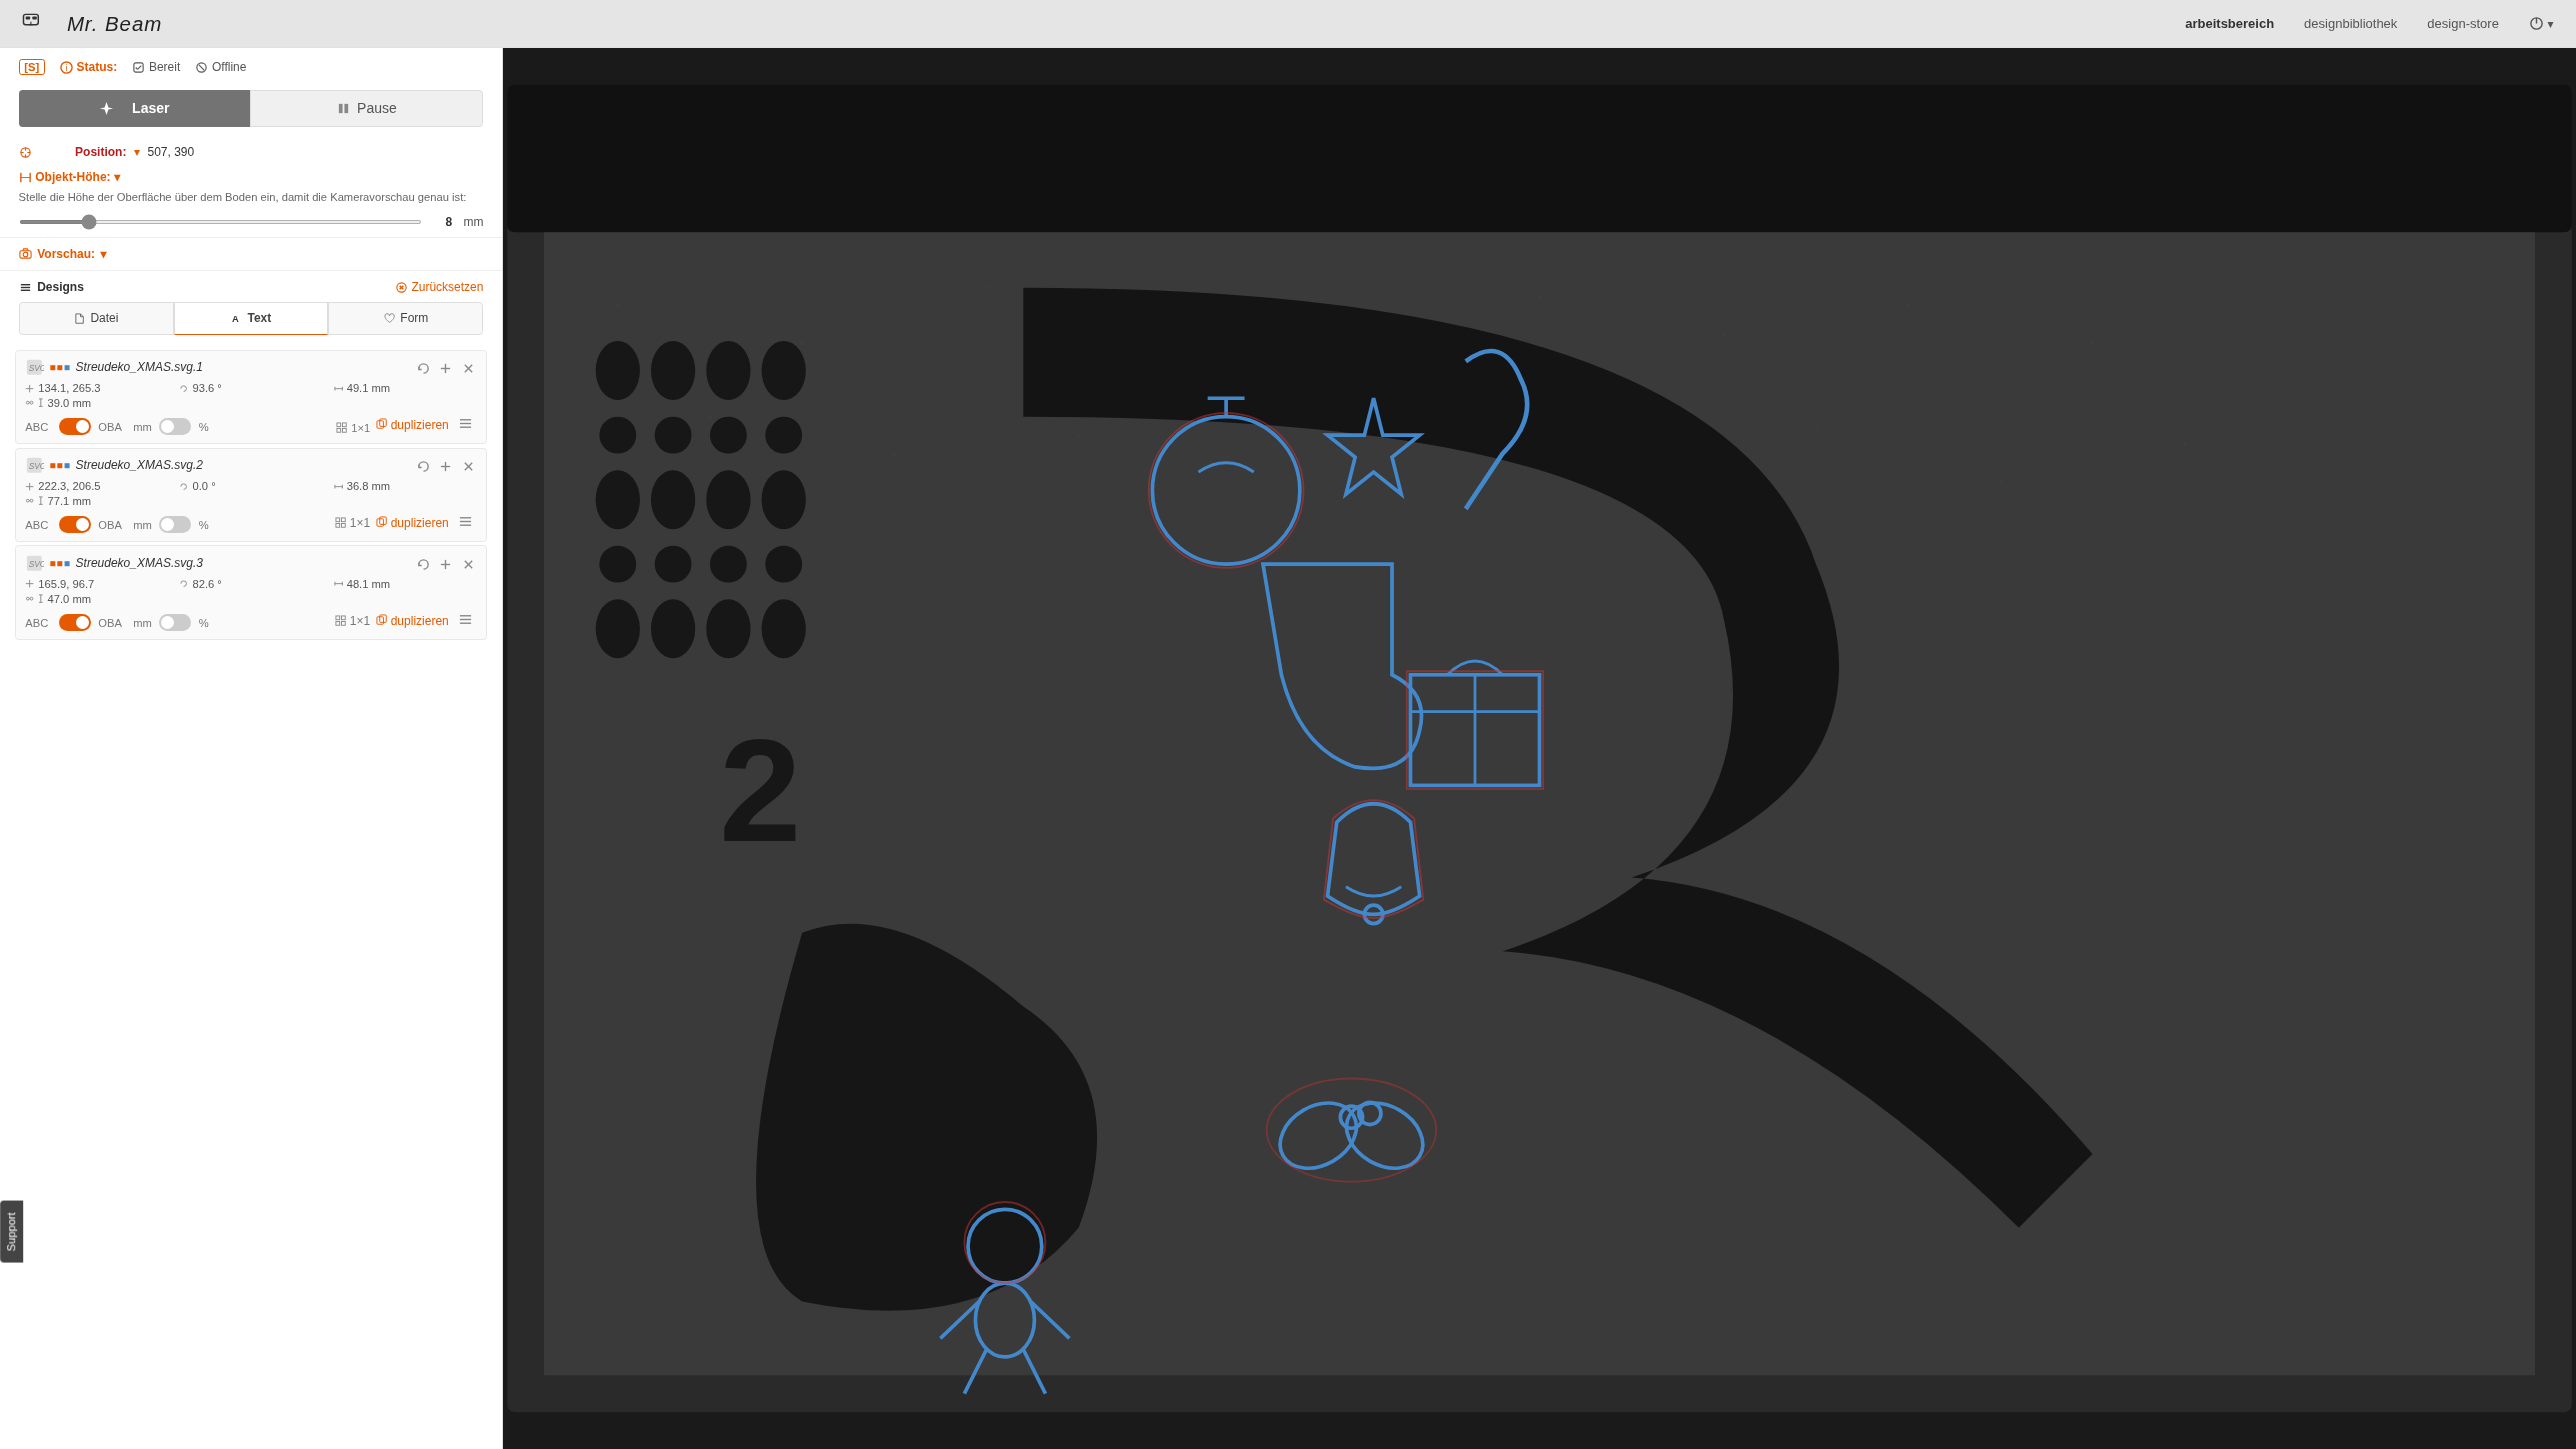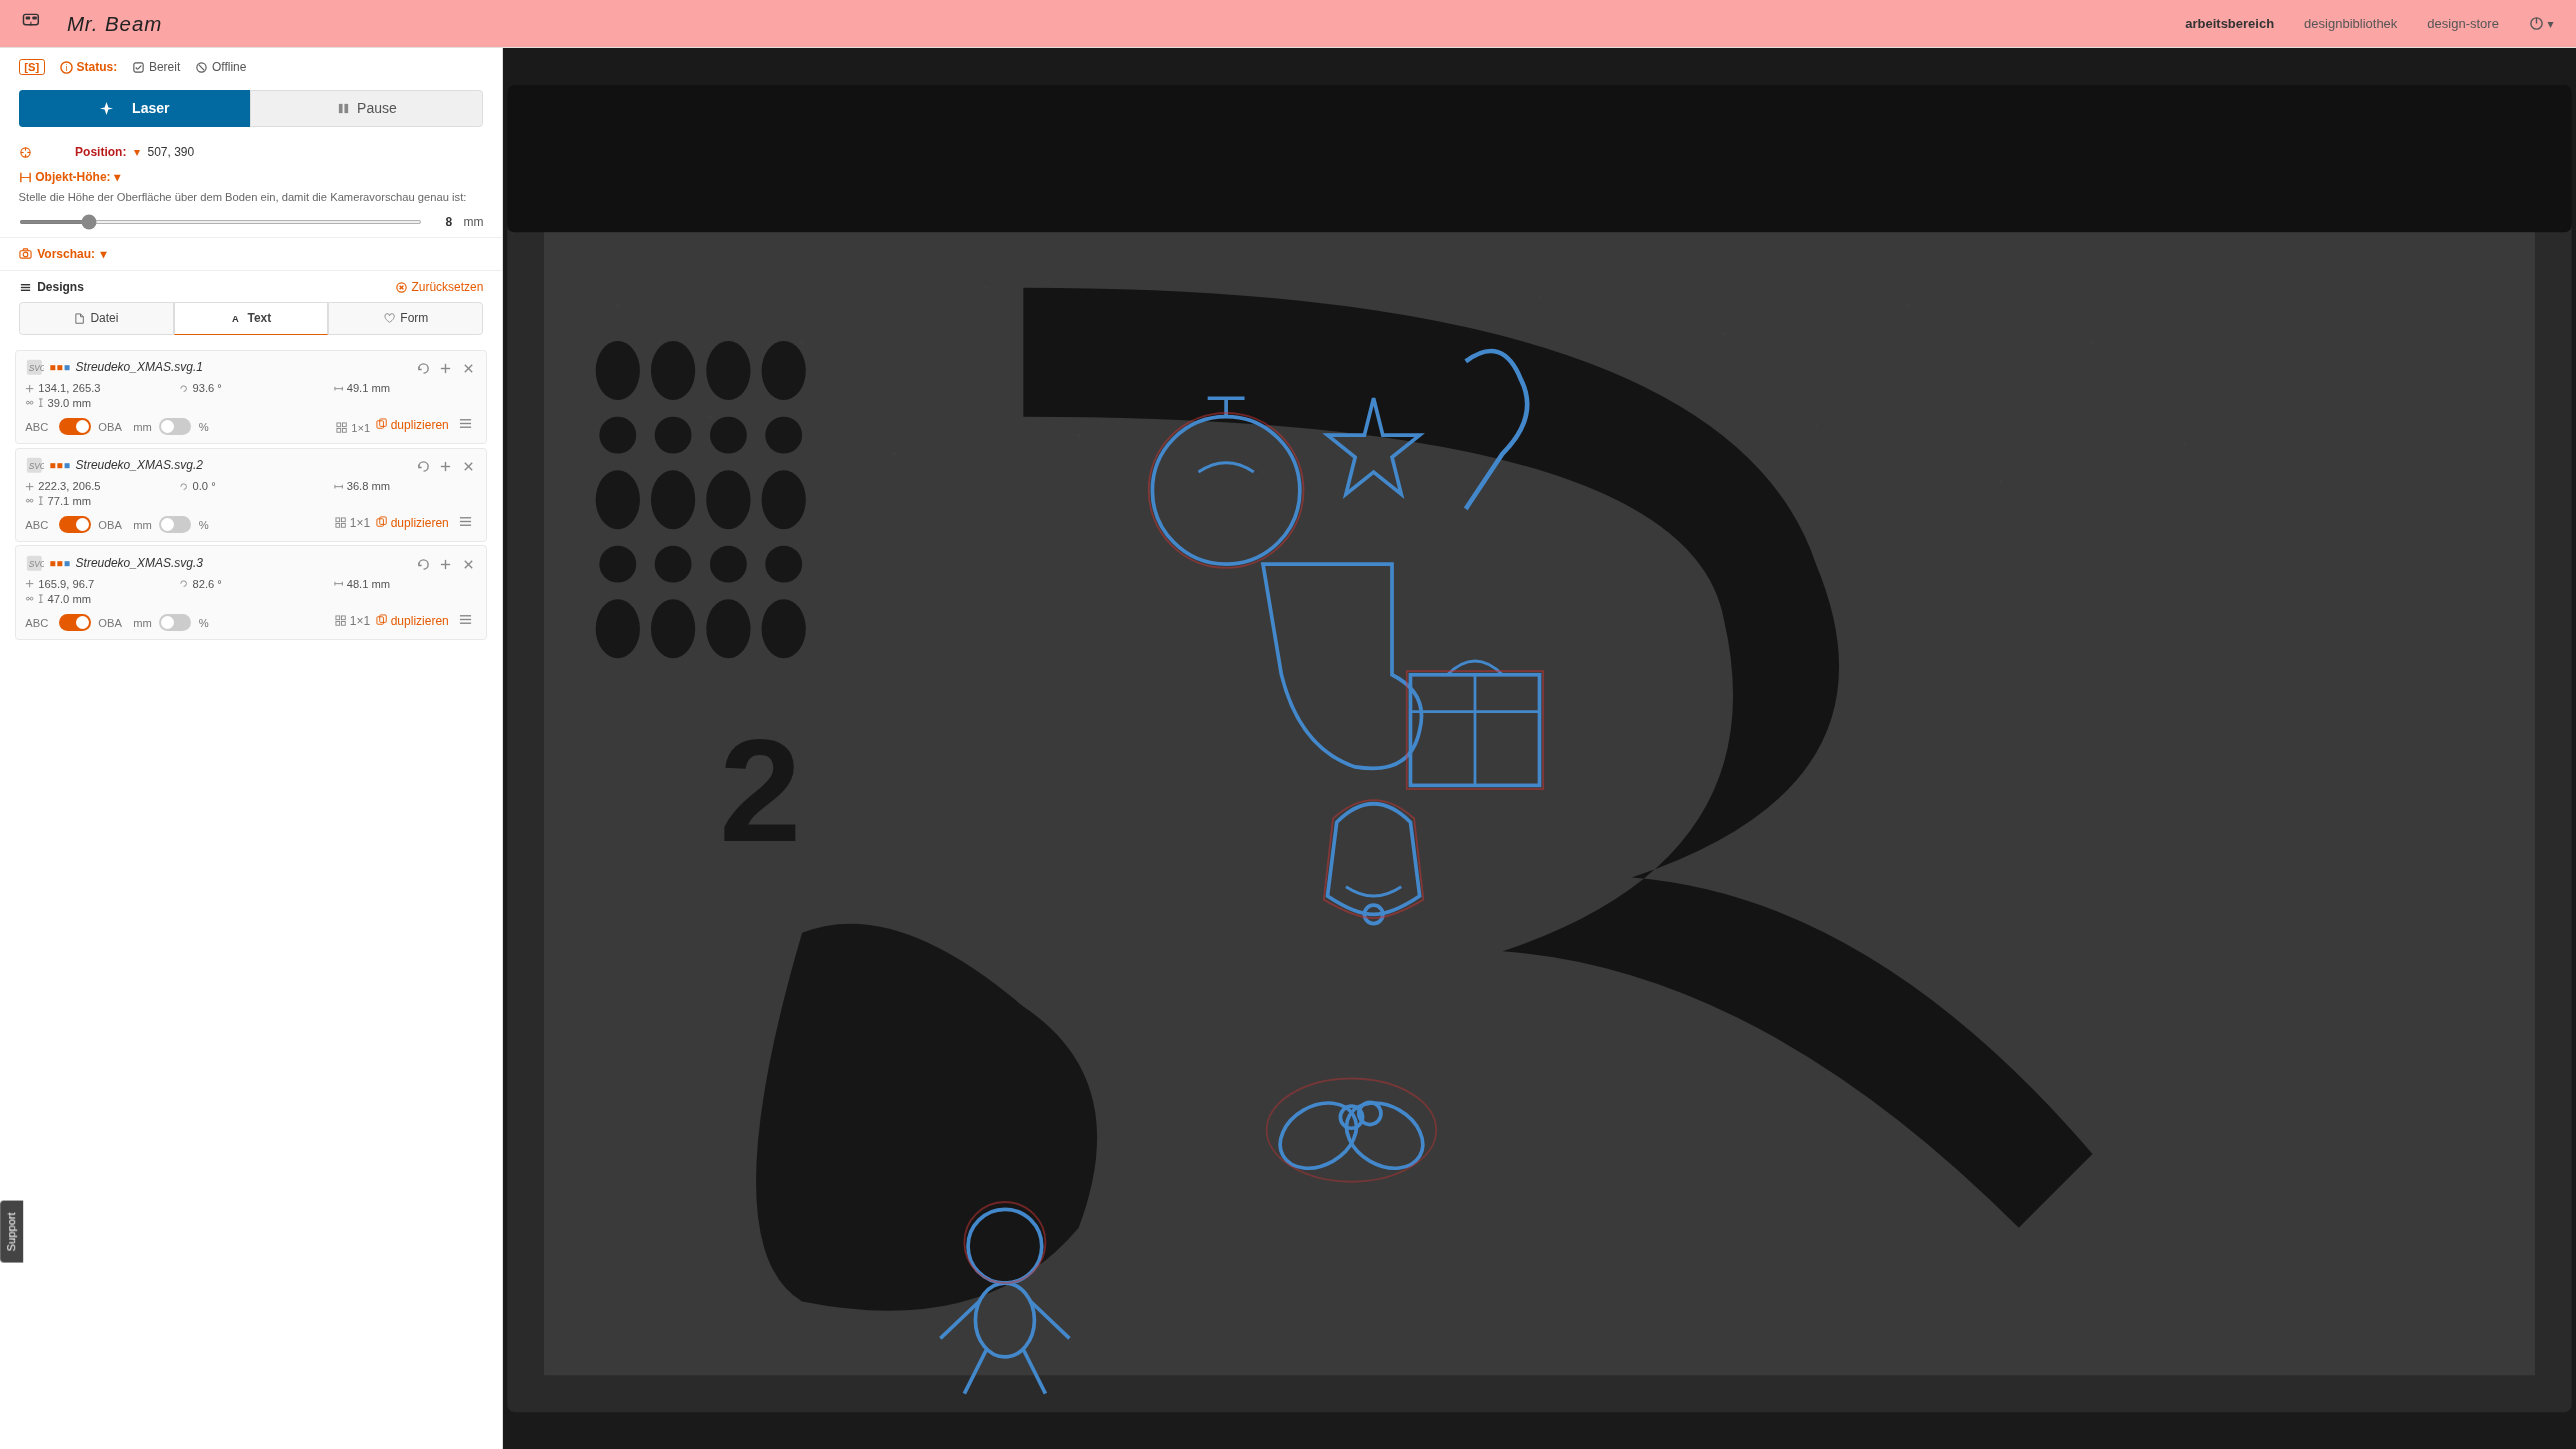--- a/index.html
+++ b/index.html
@@ -8,21 +8,21 @@
       font-size: 12px;
       background: #1a1a1a;
       color: #333;
       display: flex;
       flex-direction: column;
       height: 100vh;
       overflow: hidden;
     }
     
     #header {
-      background: #fca5a5;
+      background: #e5e5e5;
       display: flex;
       align-items: center;
       justify-content: space-between;
       padding: 0 22.4px;
       height: 48px;
       border-bottom: 0.9px solid #e0e0e0;
       flex-shrink: 0;
     }
     #header .logo {
       display: flex;
@@ -106,21 +106,21 @@
       color: #555;
     }
 
     
     #laser-controls {
       display: flex;
       padding: 7.5px 18.6px 11.2px;
       gap: 0;
     }
     .btn-laser {
-      background: #0369a1;
+      background: #737373;
       color: #fff;
       border: none;
       padding: 9.3px 30px;
       font-size: 14px;
       font-weight: 600;
       cursor: pointer;
       border-radius: 3.7px 0 0 3.7px;
       flex: 1;
       display: flex;
       align-items: center;

